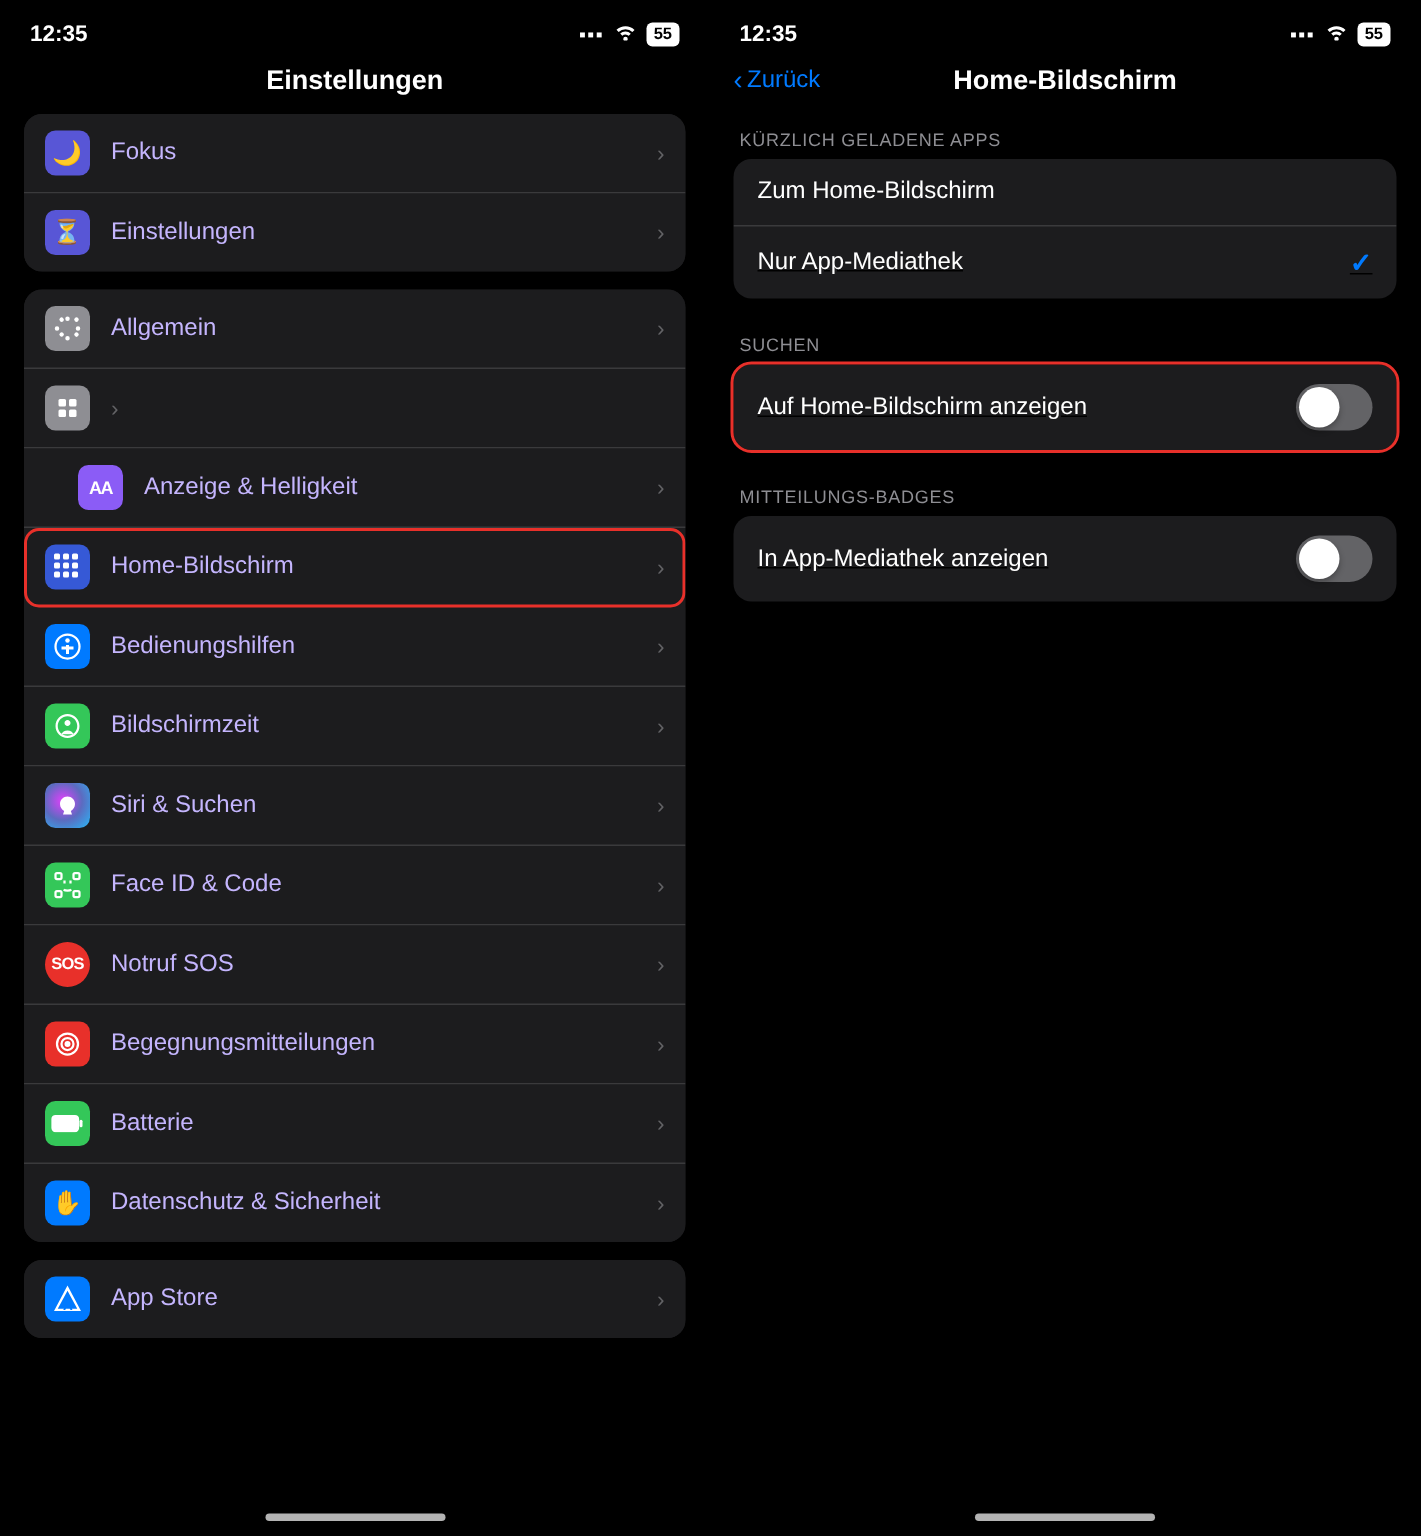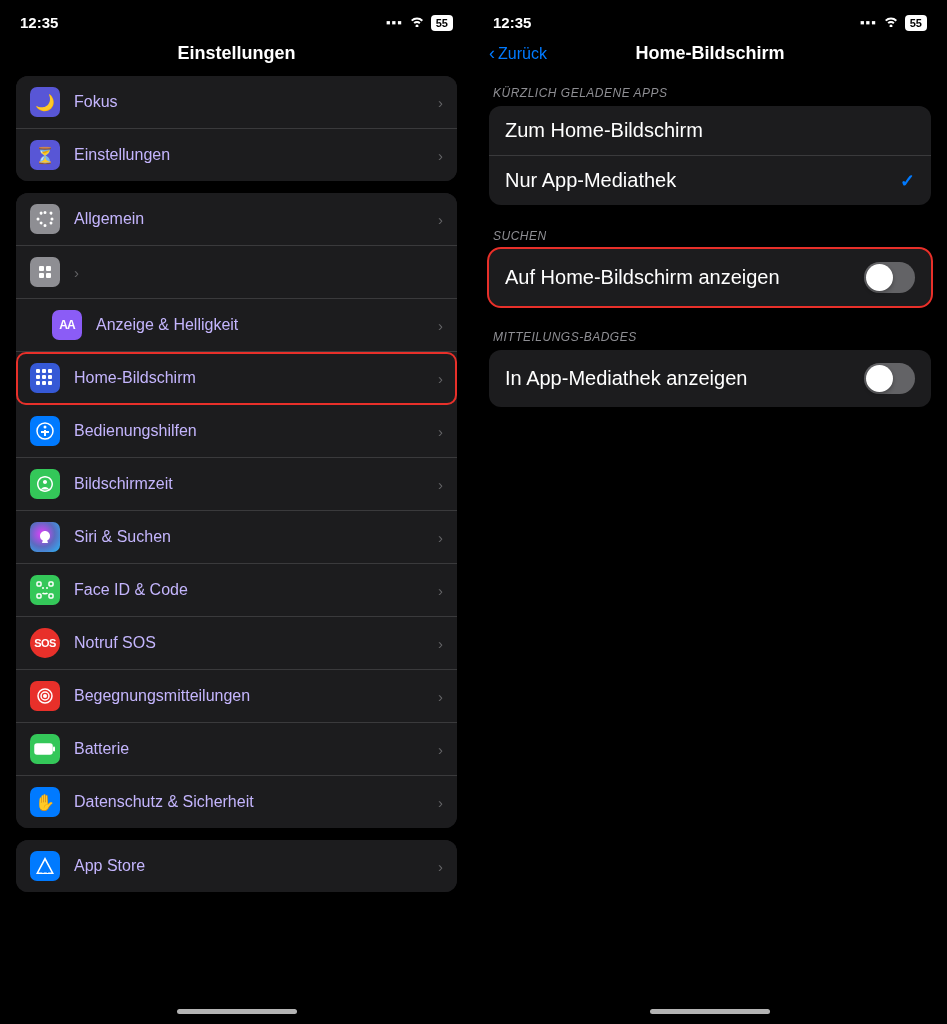--- a/index.html
+++ b/index.html
@@ -162,40 +162,40 @@
     .right-section {
       margin: 8px 16px 16px;
     }
     .section-header {
       color: #8e8e93;
       font-size: 12px;
       font-weight: 500;
       letter-spacing: 0.5px;
       padding: 0 4px 6px;
       text-transform: uppercase;
-      font-style: italic;
     }
     .right-card {
       background: #1c1c1e;
       border-radius: 12px;
       overflow: hidden;
     }
     .right-item {
       display: flex;
       align-items: center;
       justify-content: space-between;
       padding: 13px 16px;
       border-bottom: 0.5px solid #3a3a3c;
     }
     .right-item:last-child {
       border-bottom: none;
+      text-decoration: underline;
     }
     .right-item-label {
       color: #fff;
-      font-size: 20px;
+      font-size: 16px;
     }
     .checkmark {
       color: #007aff;
       font-size: 18px;
       font-weight: 600;
     }
 
     
     .toggle {
       width: 51px;

